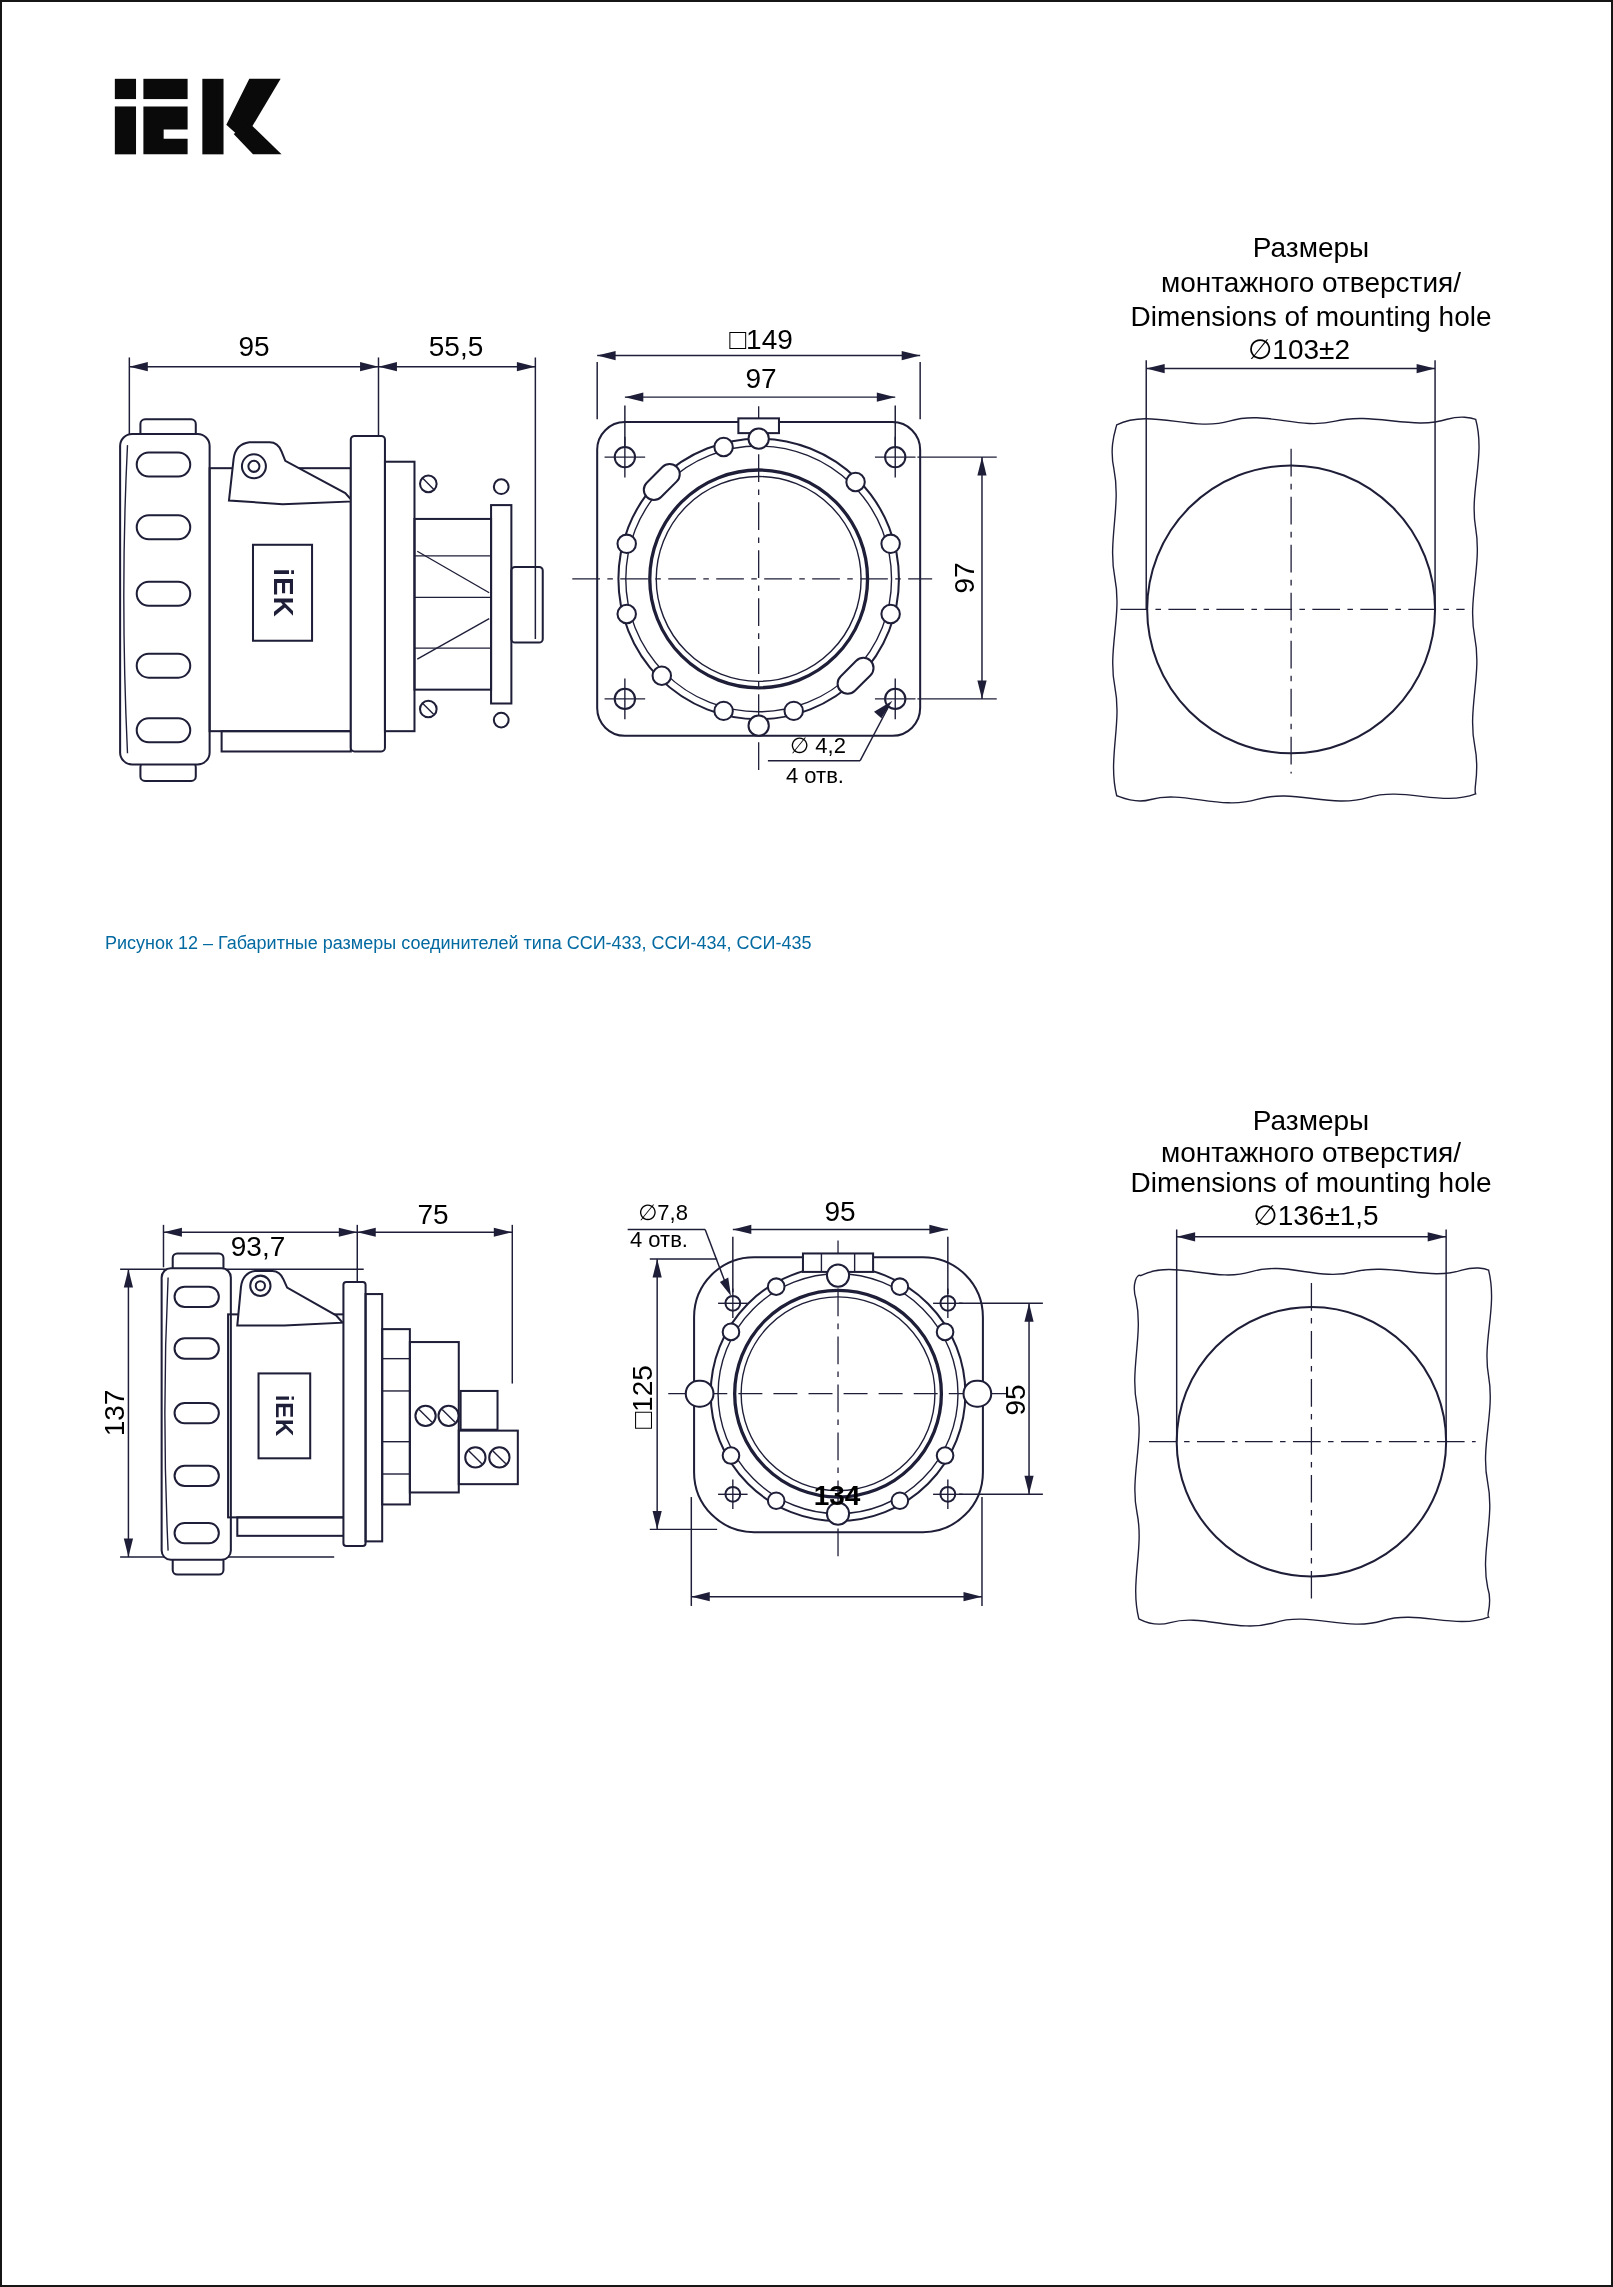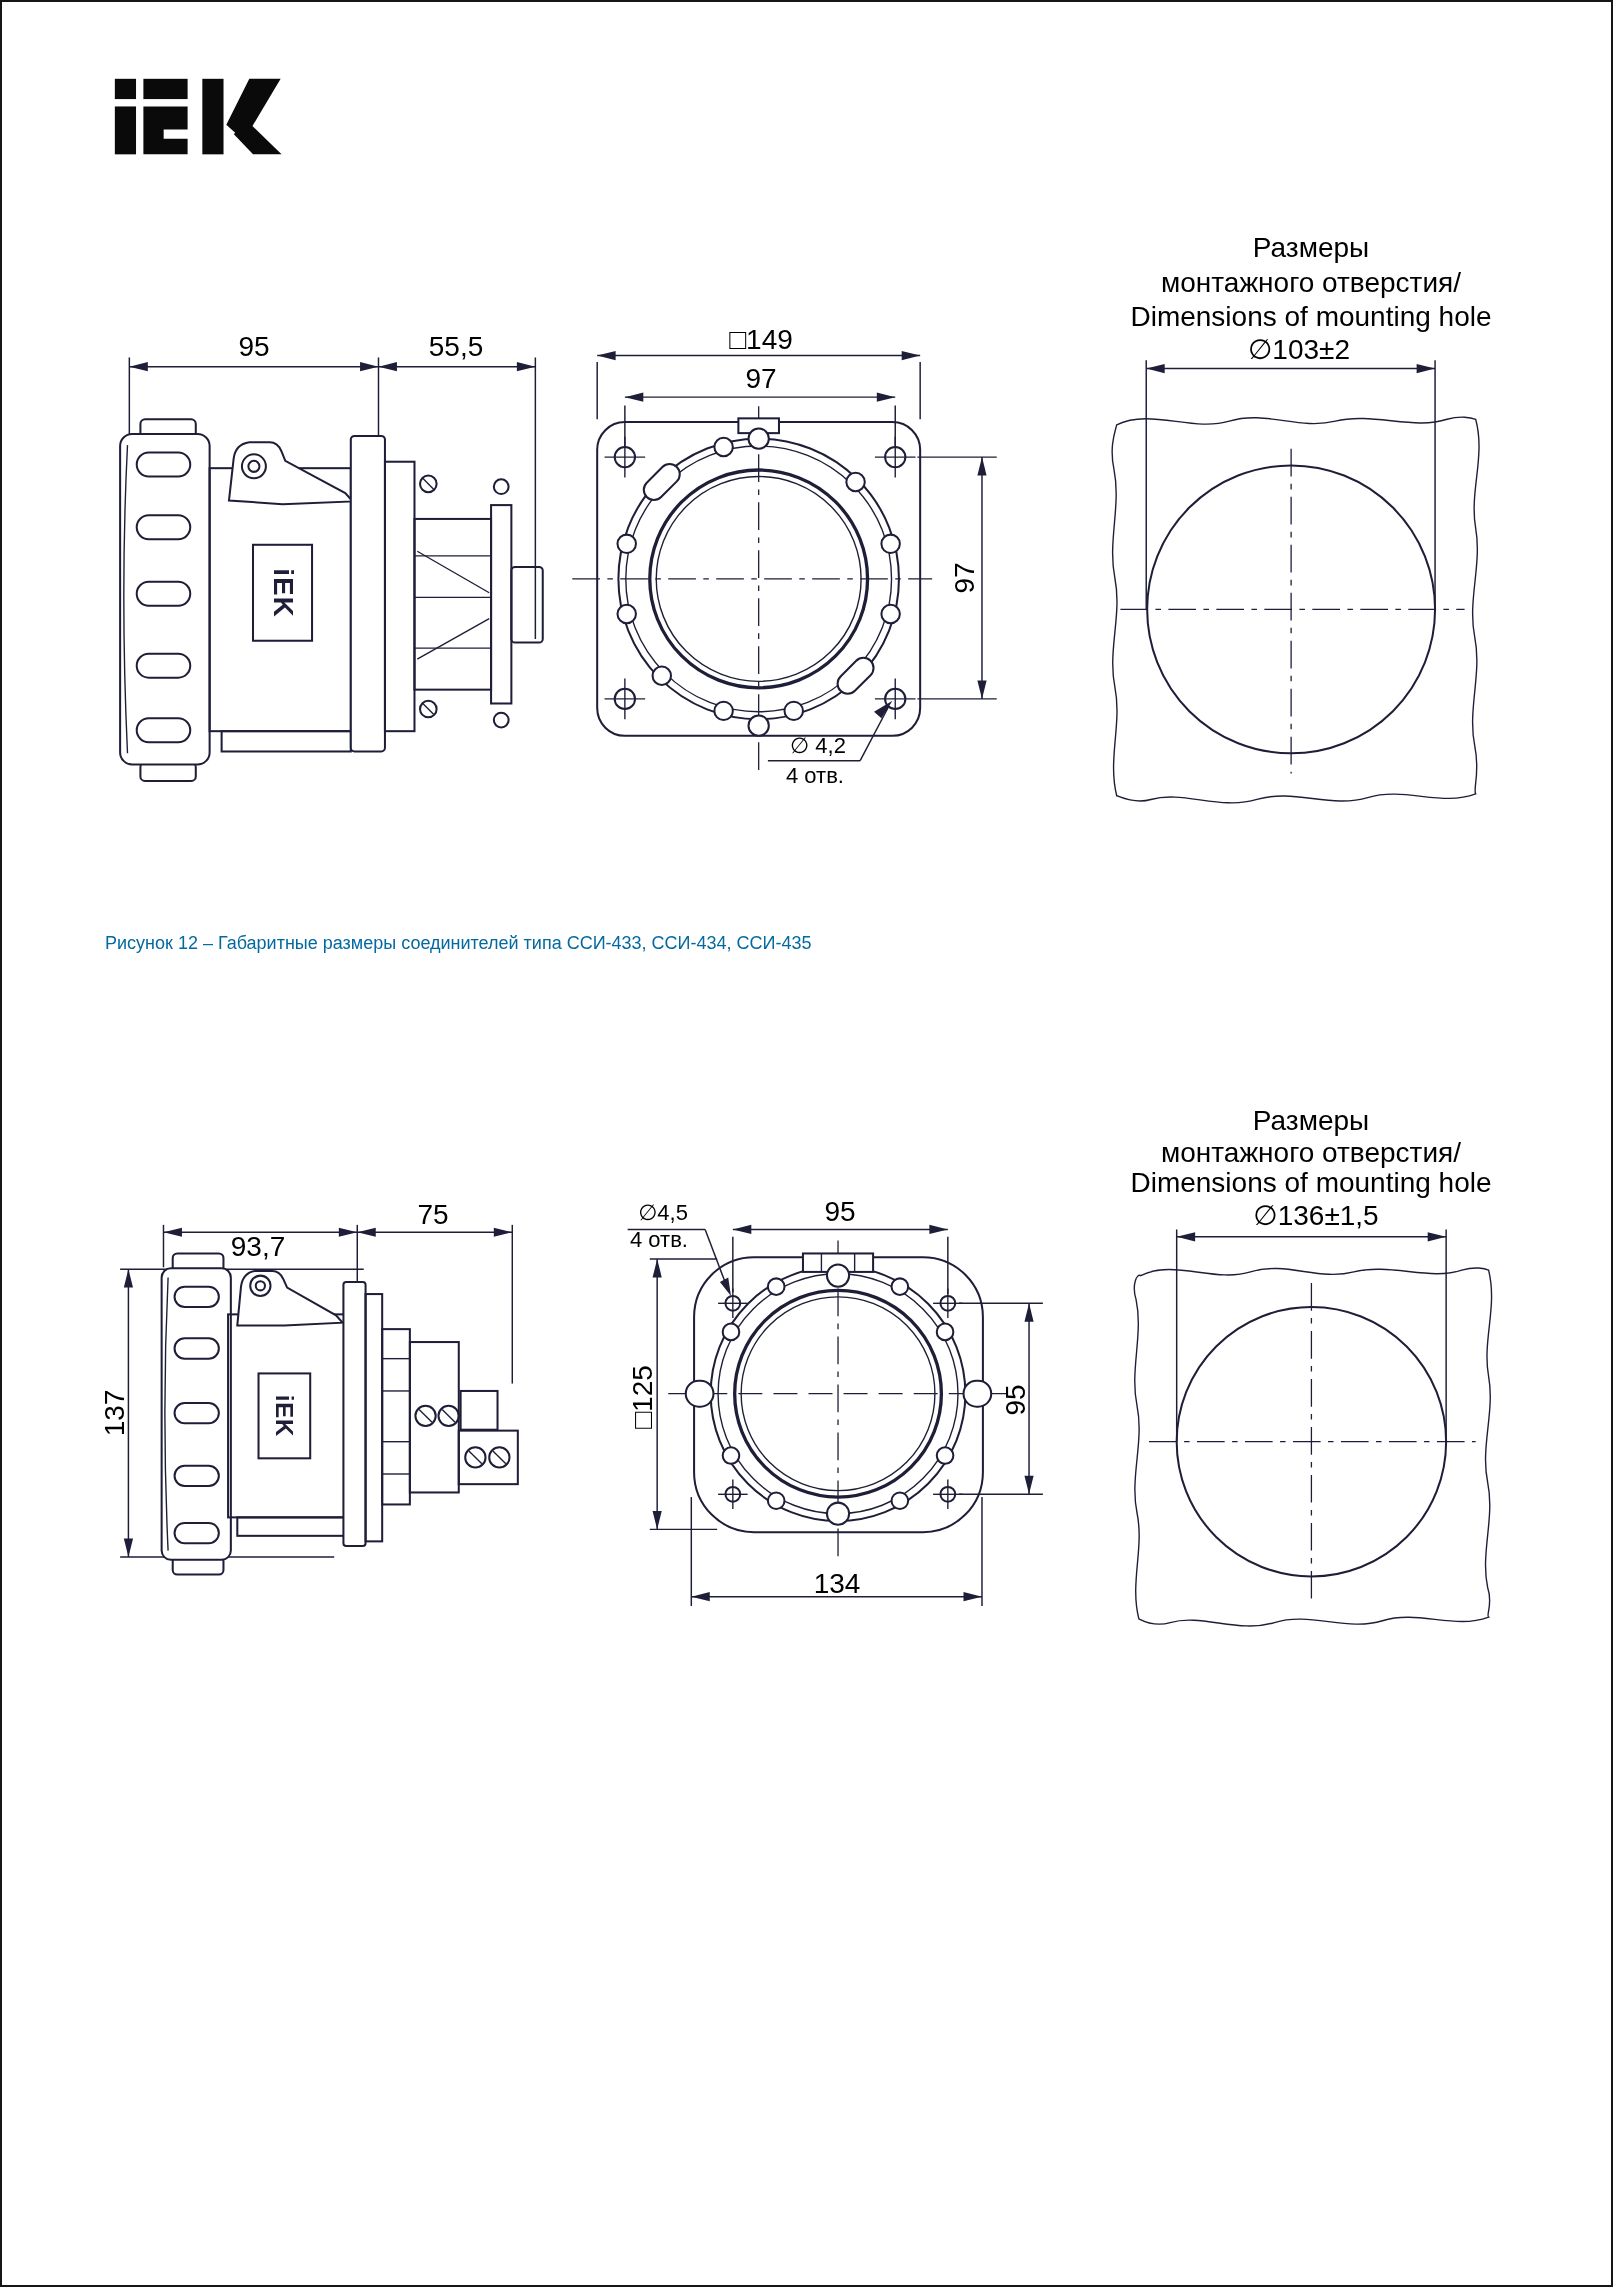--- a/index.html
+++ b/index.html
@@ -339,26 +339,26 @@
   <div class="lbl" style="left:1309px;top:246px;">Размеры</div>
   <div class="lbl" style="left:1309px;top:281px;">монтажного отверстия/</div>
   <div class="lbl" style="left:1309px;top:315px;">Dimensions of mounting hole</div>
   <div class="lbl" style="left:1297px;top:348px;">∅103±2</div>
   <div class="brandlbl" style="left:281px;top:591px;font-size:28px;">iEK</div>
   <div class="cap" style="left:103px;top:941px;">Рисунок 12 – Габаритные размеры соединителей типа ССИ-433, ССИ-434, ССИ-435</div>
 
   <div class="lbl" style="left:256px;top:1213px;margin-top:32px;">93,7</div>
   <div class="lbl" style="left:431px;top:1213px;">75</div>
   <div class="lbl rot" style="left:113px;top:1411px;">137</div>
-  <div class="lbl sm" style="left:661px;top:1211px;">∅4,5</div>
+  <div class="lbl sm" style="left:661px;top:1211px;">∅7,8</div>
   <div class="lbl sm" style="left:657px;top:1238px;">4 отв.</div>
   <div class="lbl" style="left:838px;top:1210px;">95</div>
   <div class="lbl rot" style="left:641px;top:1395px;">□125</div>
   <div class="lbl rot" style="left:1014px;top:1398px;">95</div>
-  <div class="lbl" style="left:835px;top:1582px;">134</div>
+  <div class="lbl" style="left:835px;top:1494px;font-weight:bold;">134</div>
   <div class="lbl" style="left:1309px;top:1119px;">Размеры</div>
   <div class="lbl" style="left:1309px;top:1151px;">монтажного отверстия/</div>
   <div class="lbl" style="left:1309px;top:1181px;">Dimensions of mounting hole</div>
   <div class="lbl" style="left:1314px;top:1214px;">∅136±1,5</div>
   <div class="brandlbl" style="left:282px;top:1414px;font-size:24px;">iEK</div>
 
 </div>
 
 
 </body></html>

